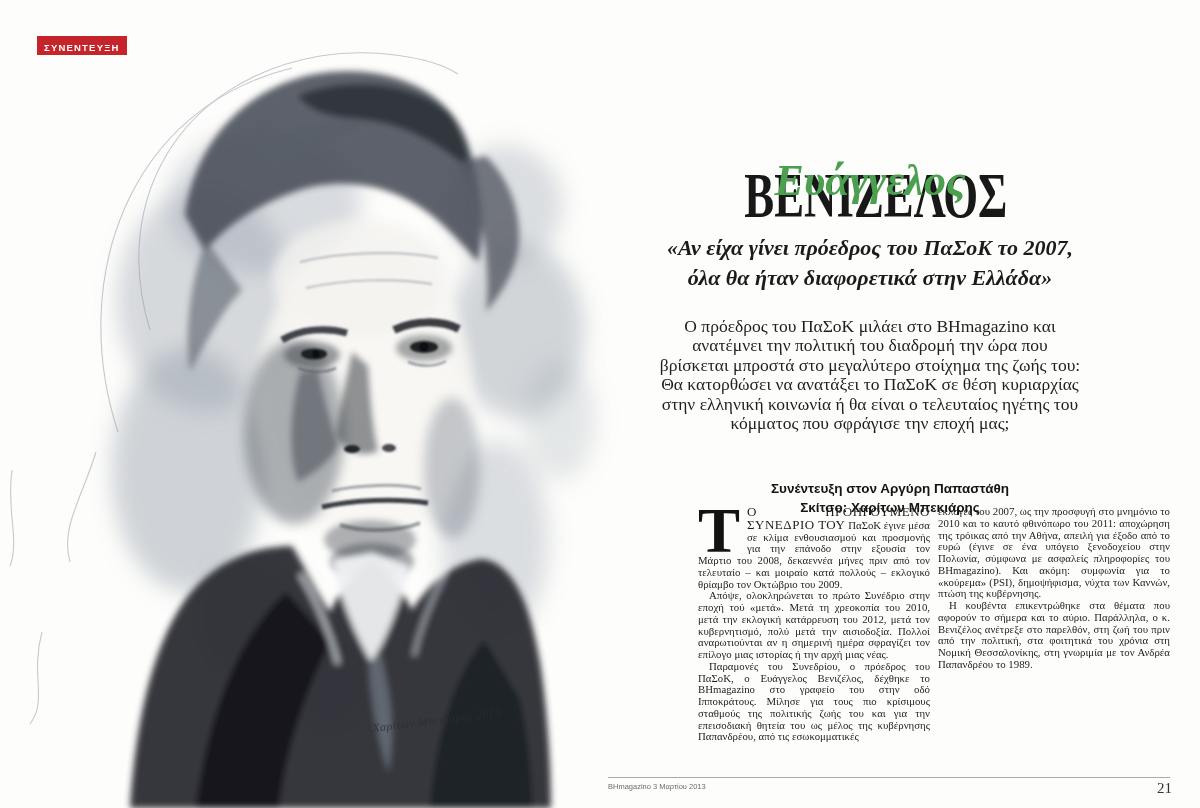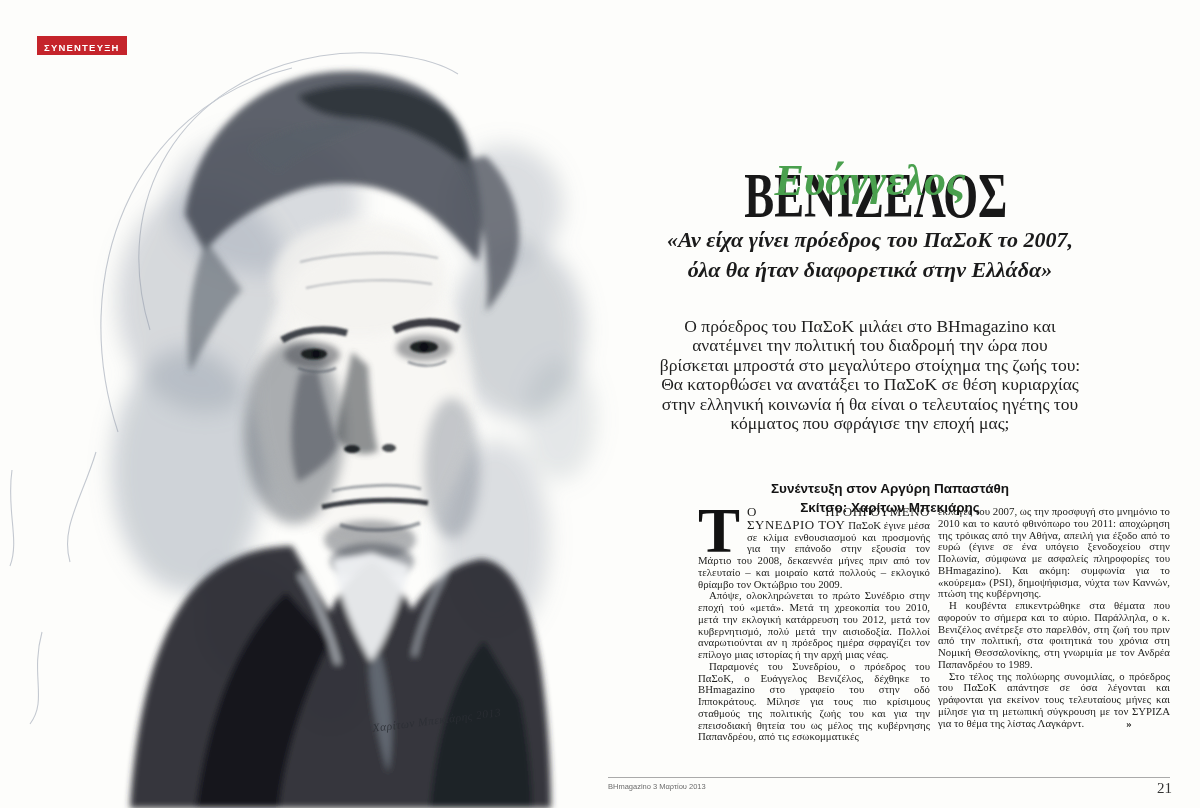--- a/index.html
+++ b/index.html
@@ -26,21 +26,21 @@
   .firstname{
     position:absolute;left:0;width:100%;top:124px;z-index:3;
     font-size:44px;line-height:50px;font-style:italic;font-weight:bold;color:#4aa04e;margin-top:32px;
   }
   .surname{
     position:absolute;left:0;width:100%;top:158px;z-index:2;margin:6px;
     font-size:64px;line-height:64px;font-weight:bold;color:#181818;
   }
   .surname-inner{display:inline-block;transform:scaleX(.70);transform-origin:center top;}
   .pull-quote{
-    position:absolute;left:0;width:100%;top:225px;
+    position:absolute;left:0;width:100%;top:233px;
     font-size:22px;line-height:30px;font-weight:bold;font-style:italic;
     color:#1b1b1b;white-space:pre-line;
   }
   .lead{
     position:absolute;left:0;width:100%;top:317px;margin:0;
     font-size:17.5px;line-height:19.4px;color:#1f1f1f;white-space:pre-line;
   }
   .credits{
     position:absolute;left:20px;width:540px;top:439px;text-align:center;
     font-family:"Liberation Sans",sans-serif;font-weight:bold;
@@ -194,27 +194,26 @@
     </header>
 
     <div class="credits">
       <div>Συνέντευξη στον Αργύρη Παπαστάθη</div>
       <div>Σκίτσο: Χαρίτων Μπεκιάρης</div>
     </div>
 
     <div class="body-text">
       <div class="col">
         <p><span class="dropcap">Τ</span><span class="leadin">Ο ΠΡΟΗΓΟΥΜΕΝΟ ΣΥΝΕΔΡΙΟ ΤΟΥ</span> <span>ΠαΣοΚ έγινε μέσα σε κλίμα ενθουσιασμού και προσμονής για την επάνοδο στην εξουσία τον Μάρτιο του 2008, δεκαεννέα μήνες πριν από τον τελευταίο – και μοιραίο κατά πολλούς – εκλογικό θρίαμβο τον Οκτώβριο του 2009.</span></p>
-        <p class="indent">Απόψε, ολοκληρώνεται το πρώτο Συνέδριο στην εποχή τού «μετά». Μετά τη χρεοκοπία του 2010, μετά την εκλογική κατάρρευση του 2012, μετά τον κυβερνητισμό, πολύ μετά την αισιοδοξία. Πολλοί αναρωτιούνται αν η πρόεδρος ημέρα σφραγίζει τον επίλογο μιας ιστορίας ή την αρχή μιας νέας.</p>
+        <p class="indent">Απόψε, ολοκληρώνεται το πρώτο Συνέδριο στην εποχή τού «μετά». Μετά τη χρεοκοπία του 2010, μετά την εκλογική κατάρρευση του 2012, μετά τον κυβερνητισμό, πολύ μετά την αισιοδοξία. Πολλοί αναρωτιούνται αν η σημερινή ημέρα σφραγίζει τον επίλογο μιας ιστορίας ή την αρχή μιας νέας.</p>
         <p class="indent">Παραμονές του Συνεδρίου, ο πρόεδρος του ΠαΣοΚ, ο Ευάγγελος Βενιζέλος, δέχθηκε το BHmagazino στο γραφείο του στην οδό Ιπποκράτους. Μίλησε για τους πιο κρίσιμους σταθμούς της πολιτικής ζωής του και για την επεισοδιακή θητεία του ως μέλος της κυβέρνησης Παπανδρέου, από τις εσωκομματικές</p>
       </div>
       <div class="col">
         <p>εκλογές του 2007, ως την προσφυγή στο μνημόνιο το 2010 και το καυτό φθινόπωρο του 2011: αποχώρηση της τρόικας από την Αθήνα, απειλή για έξοδο από το ευρώ (έγινε σε ένα υπόγειο ξενοδοχείου στην Πολωνία, σύμφωνα με ασφαλείς πληροφορίες του BHmagazino). Και ακόμη: συμφωνία για το «κούρεμα» (PSI), δημοψήφισμα, νύχτα των Καννών, πτώση της κυβέρνησης.</p>
         <p class="indent">Η κουβέντα επικεντρώθηκε στα θέματα που αφορούν το σήμερα και το αύριο. Παράλληλα, ο κ. Βενιζέλος ανέτρεξε στο παρελθόν, στη ζωή του πριν από την πολιτική, στα φοιτητικά του χρόνια στη Νομική Θεσσαλονίκης, στη γνωριμία με τον Ανδρέα Παπανδρέου το 1989.</p>
-        <p class="indent"><span>Στο τέλος της πολύωρης συνομιλίας, ο πρόεδρος του ΠαΣοΚ απάντησε σε όσα λέγονται και γράφονται για εκείνον τους τελευταίους μήνες και μίλησε για τη μετωπική σύγκρουση με τον ΣΥΡΙΖΑ για το θέμα της λίστας Λαγκάρντ.</span><span class="cont">»</span></p>
       </div>
     </div>
 
     <footer>
       <div class="footer-rule"></div>
       <span class="folio-left">BHmagazino 3 Μαρτίου 2013</span>
       <span class="folio-right">21</span>
     </footer>
 
   </section>

